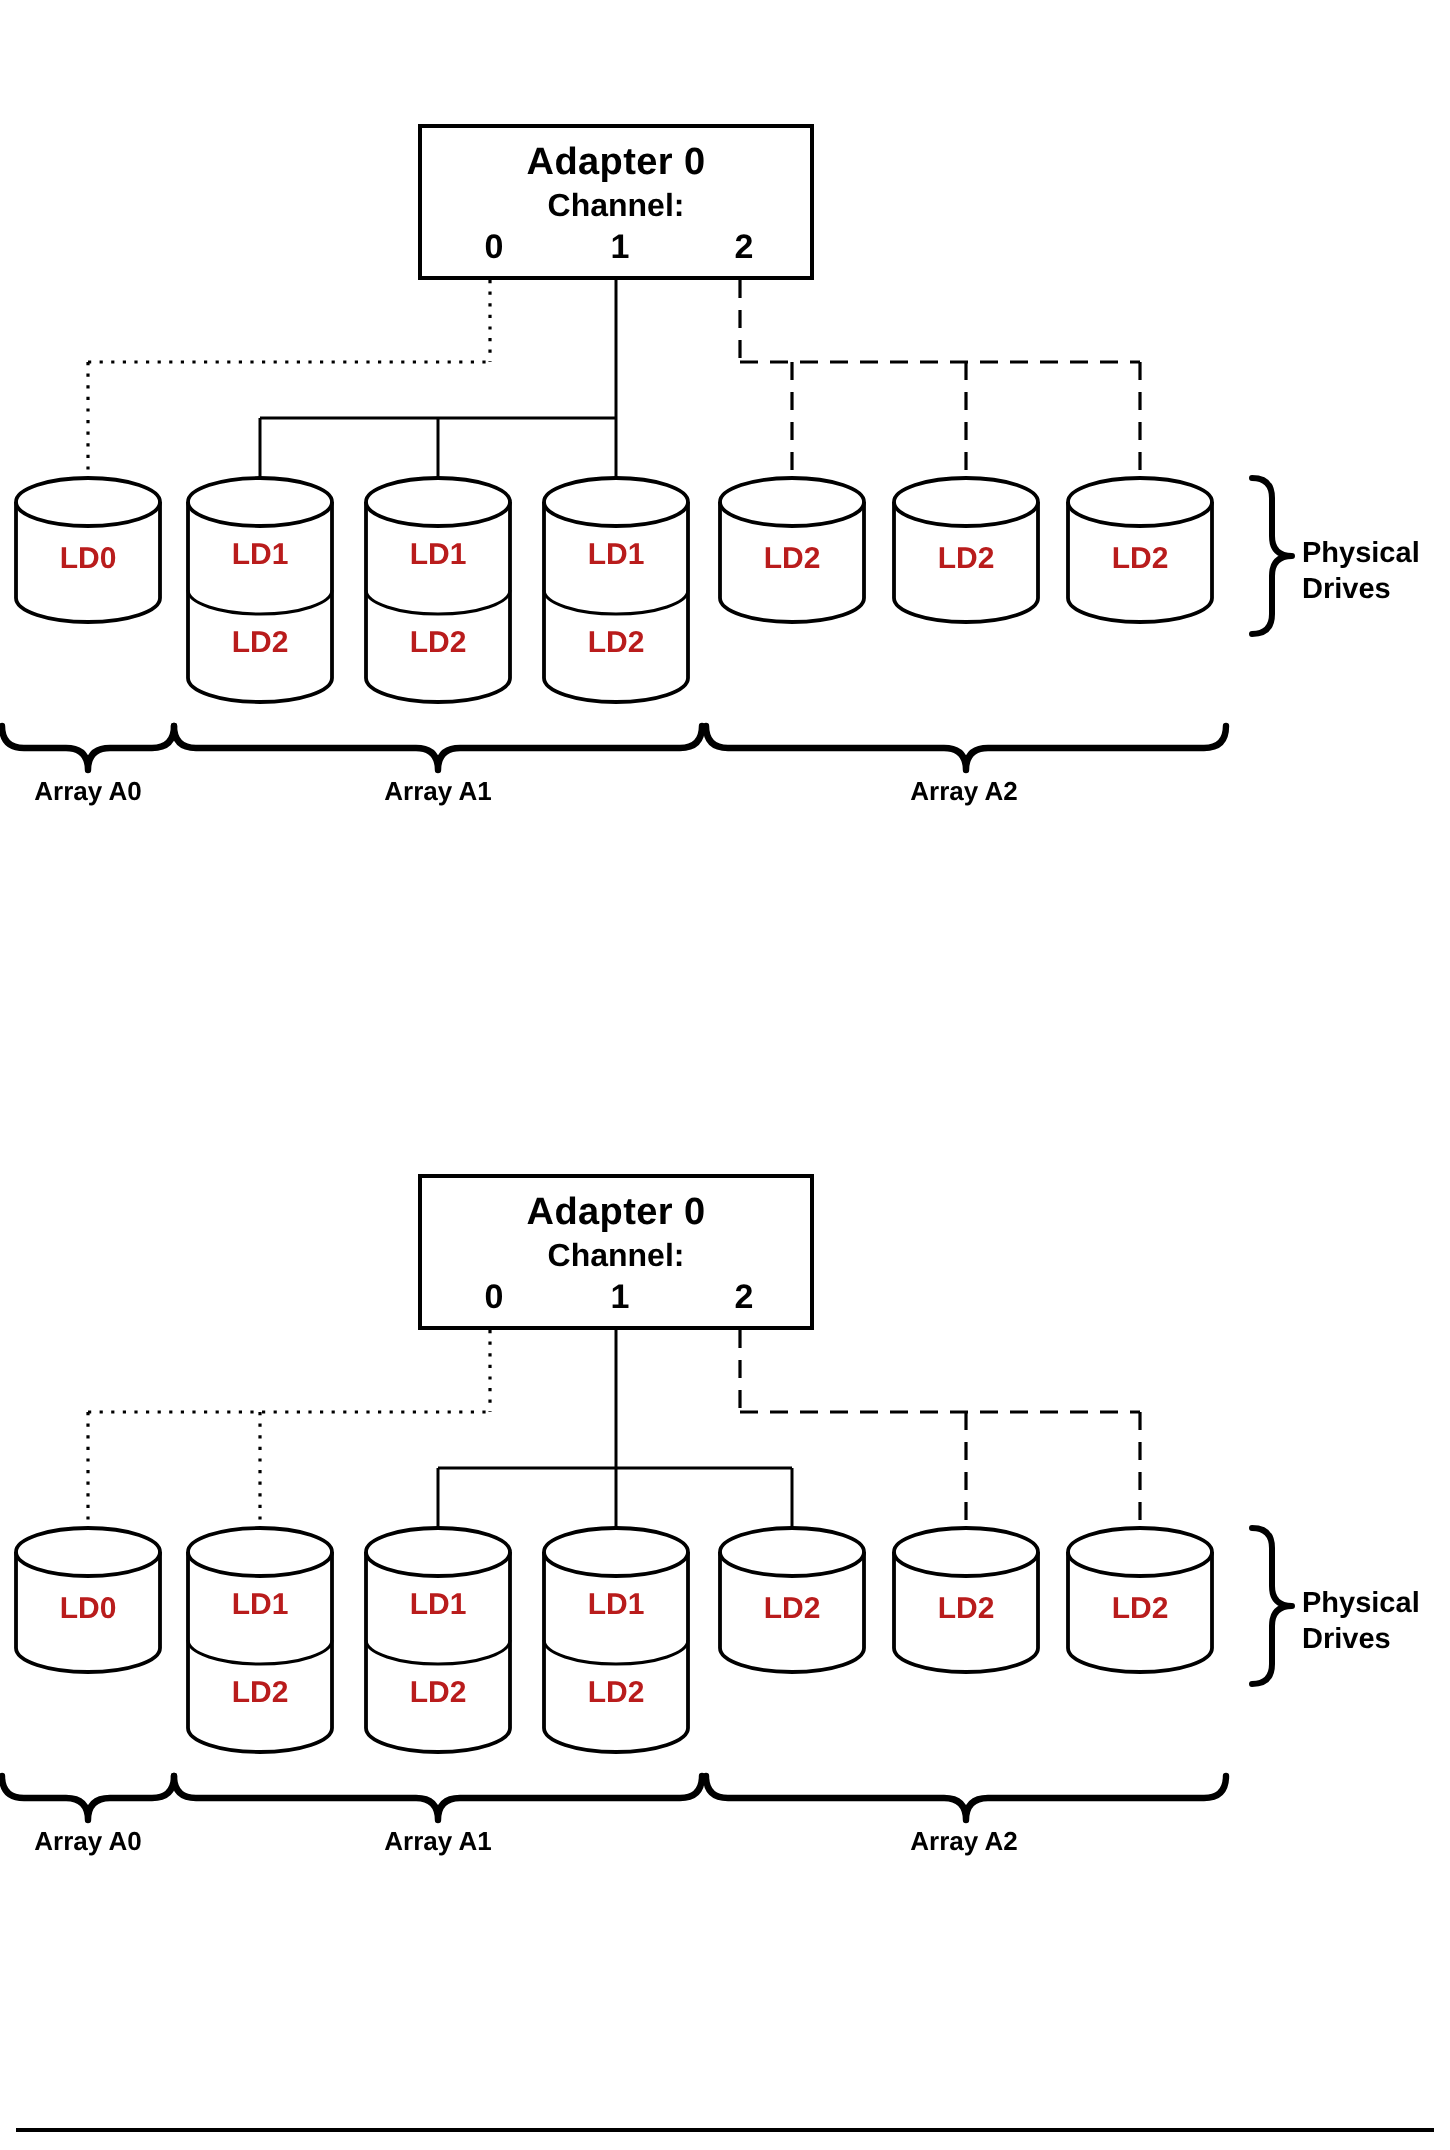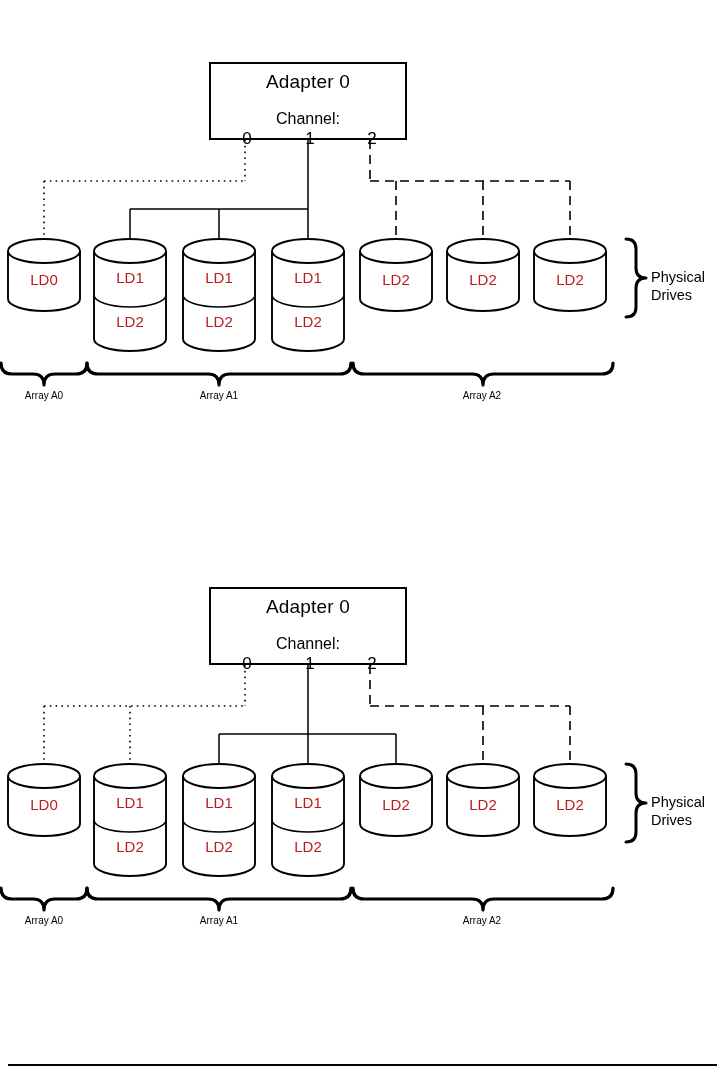--- a/index.html
+++ b/index.html
@@ -19,20 +19,21 @@
     position: absolute;
     left: 0; top: 0;
     width: 725px;
     height: 1075px;
   }
   .diagram {
     position: absolute;
     left: 0;
     width: 577px;
     height: 420px;
+    font-weight: bold;
   }
   .diagram.d1 { top: 40px; }
   .diagram.d2 { top: 565px; }
 
   .svg-layer {
     position: absolute;
     left: 0; top: 0;
     width: 725px;
     height: 420px;
   }
@@ -47,21 +48,21 @@
   }
   .adapter-title {
     font-size: 19px;
     line-height: 22px;
     margin-top: 7px;
     letter-spacing: 0.2px;
   }
   .adapter-sub {
     font-size: 16px;
     line-height: 19px;
-    margin-top: 16px;
+    margin-top: 1px;
   }
   .chan-row {
     position: relative;
     height: 22px;
     margin-top: 1px;
   }
   .chan-num {
     position: absolute;
     font-size: 17px;
     line-height: 20px;
@@ -73,21 +74,21 @@
     width: 100%;
     text-align: center;
     font-size: 15px;
     line-height: 17px;
     color: #b91c1c;
     pointer-events: none;
   }
 
   .brace-label {
     position: absolute;
-    font-size: 10px;
+    font-size: 13px;
     line-height: 17px;
     text-align: center;
     transform: translateX(-50%);
     white-space: nowrap;
   }
   .side-label {
     position: absolute;
     font-size: 14.5px;
     line-height: 18px;
     white-space: nowrap;

